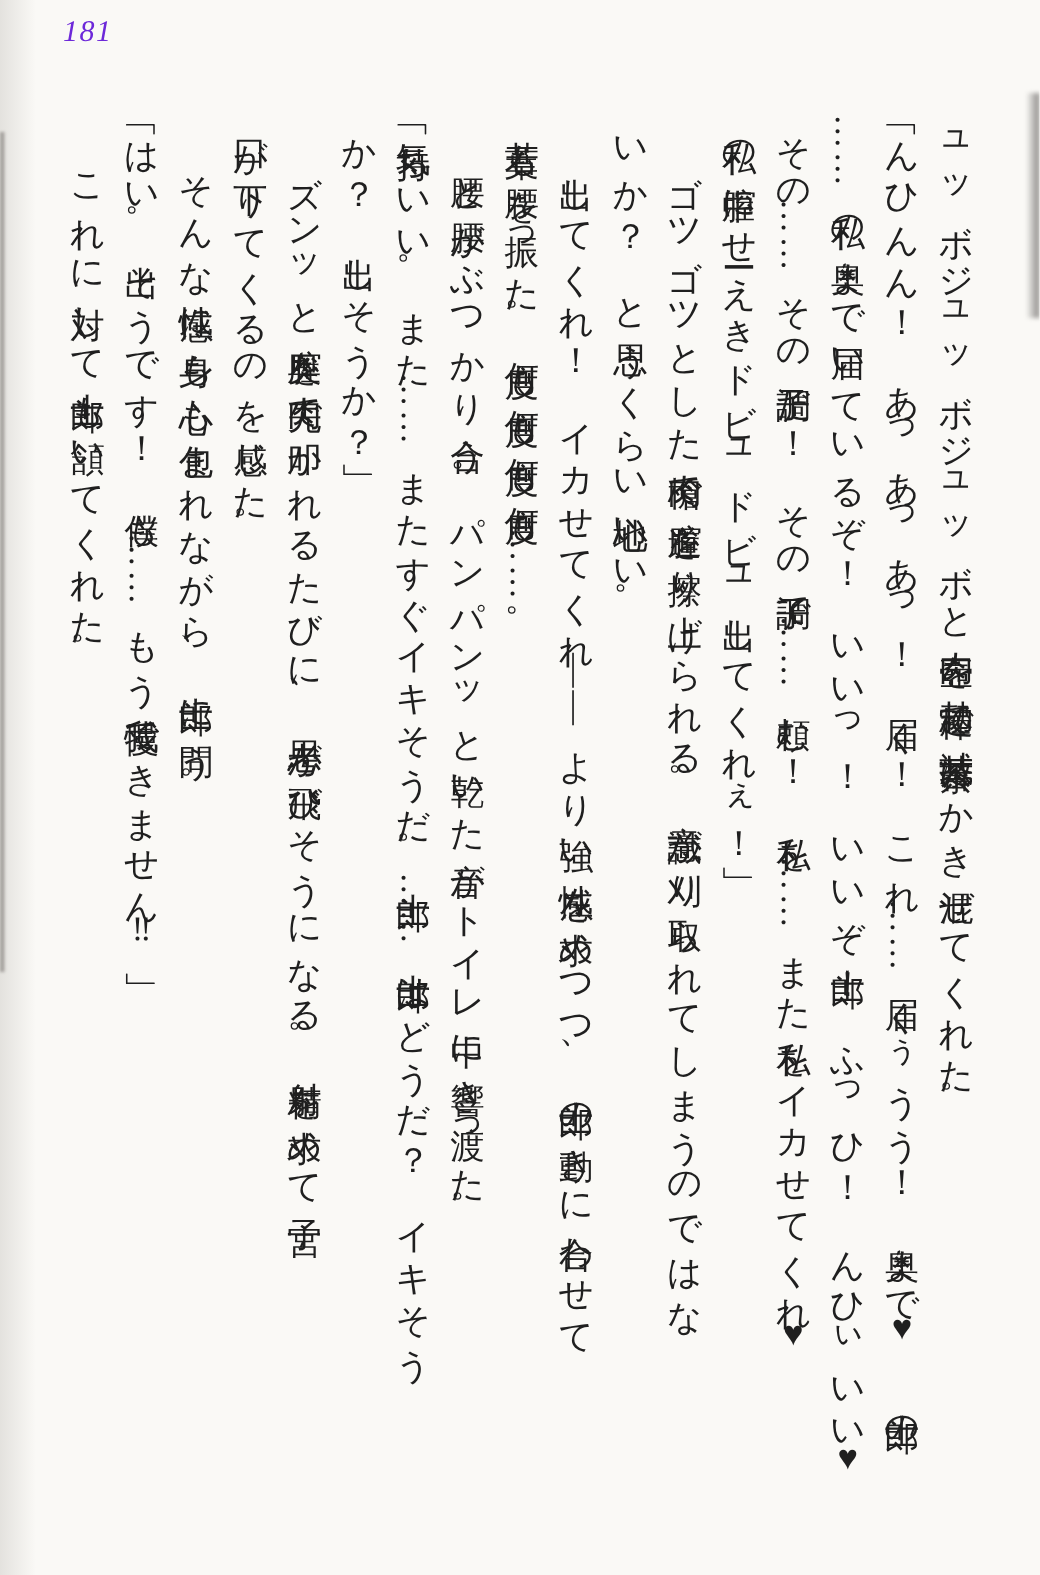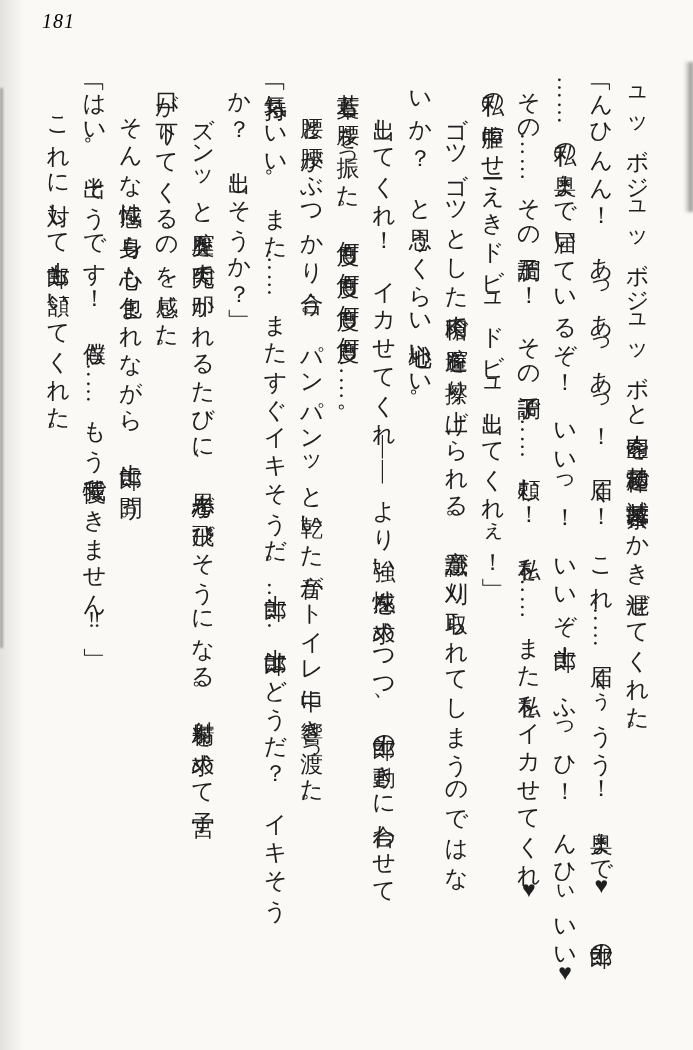--- a/index.html
+++ b/index.html
@@ -42,21 +42,21 @@
     pointer-events: none;
   }
   .folio {
     position: absolute;
     top: 10px;
     left: 42px;
     font-family: "Liberation Serif", "DejaVu Serif", serif;
     font-style: italic;
     font-size: 20px;
     letter-spacing: 1px;
-    color: #000000;
+    color: #6d28d9;
   }
   .vtext {
     position: absolute;
     top: 76px;
     right: 38px;
     height: 958px;
     writing-mode: vertical-rl;
     text-orientation: mixed;
     font-family: "Liberation Serif", "DejaVu Serif", serif;
     font-size: 23px;

